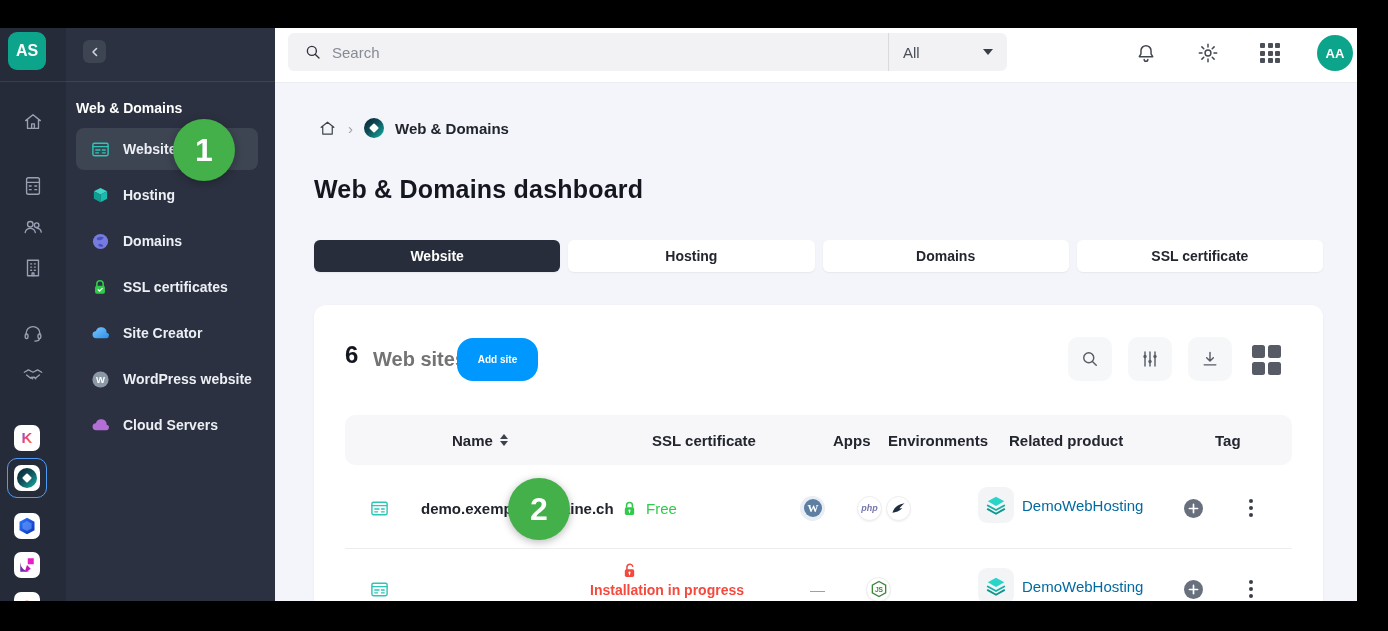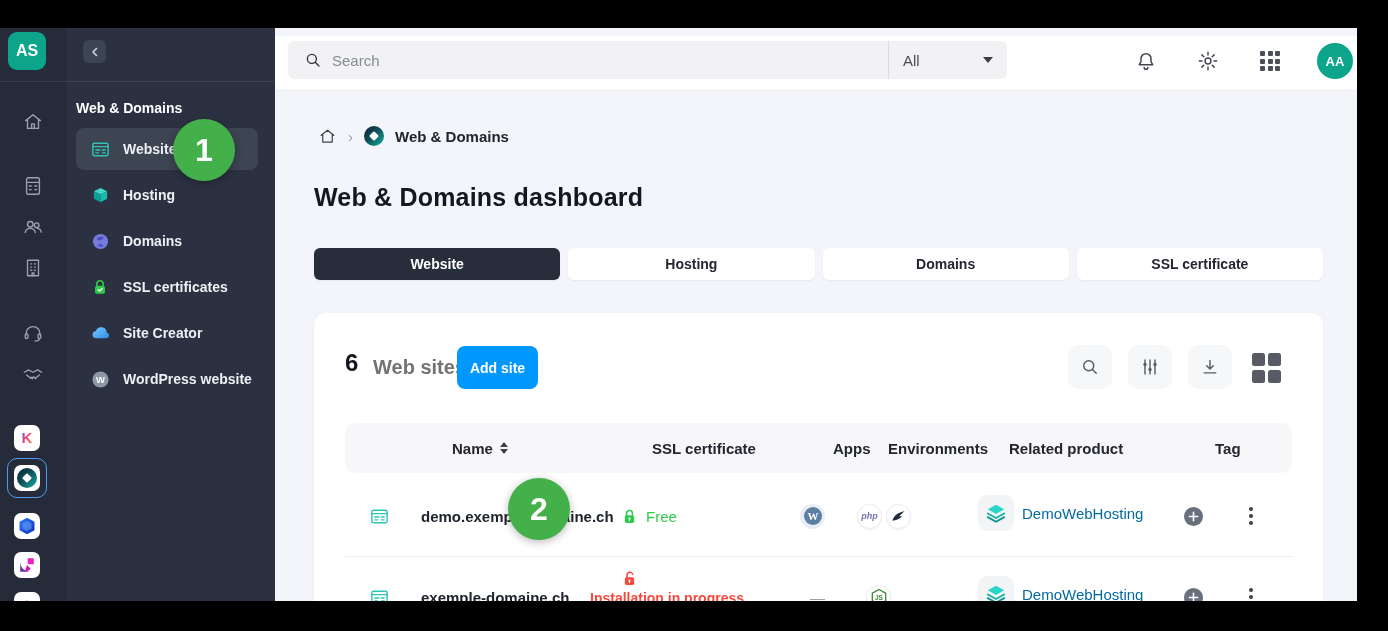--- a/index.html
+++ b/index.html
@@ -24,21 +24,21 @@
   .panel { position:absolute; left:66px; top:0; width:209px; height:100%; background:#2b3140; }
   .back-btn { position:absolute; left:17px; top:12px; width:23px; height:23px; border-radius:6px; background:#3d4452;
               color:#cfd4dd; font-size:13px; display:flex; align-items:center; justify-content:center; }
   .section-title { position:absolute; left:10px; top:72px; color:#ffffff; font-size:14px; font-weight:bold; }
   .menu-item { position:absolute; left:10px; width:182px; height:42px; border-radius:8px; display:flex; align-items:center;
                gap:13px; padding-left:14px; color:#eceff4; font-size:14px; font-weight:600; }
   .menu-item.active { background:#3d4452; }
   .mi-ico { width:20px; height:20px; display:flex; align-items:center; justify-content:center; flex:0 0 20px; }
 
   
-  .main { position:absolute; left:275px; top:8px; width:876px; height:100%; }
+  .main { position:absolute; left:275px; top:0; width:876px; height:100%; }
   .topbar { position:absolute; left:0; top:0; width:1082px; height:55px; background:#fff; border-bottom:1px solid #ecedf2; }
   .search { position:absolute; left:13px; top:5px; width:719px; height:38px; background:#f2f2f4; border-radius:6px;
             display:flex; align-items:center; }
   .search svg { margin-left:16px; flex:0 0 auto; }
   .search input { border:none; outline:none; background:transparent; font-family:"Liberation Sans",sans-serif;
                   font-size:15px; color:#30343c; margin-left:10px; flex:1; height:100%; }
   .search input::placeholder { color:#858b94; }
   .scope { position:absolute; right:0; top:0; width:119px; height:38px; border-left:1px solid #d9dadd;
            display:flex; align-items:center; justify-content:space-between; padding:0 14px; }
   .scope-label { font-size:15px; color:#4a4e57; }
@@ -60,22 +60,22 @@
 
   .tabs { position:absolute; left:39px; top:212px; width:1009px; display:flex; gap:8px; }
   .tab { flex:1; height:32px; border-radius:6px; background:#fff; color:#23262f; font-size:14px; font-weight:bold;
          display:flex; align-items:center; justify-content:center; box-shadow:0 1px 2px rgba(20,23,28,.06); }
   .tab.active { background:#272d3a; color:#fff; }
 
   .card { position:absolute; left:39px; top:277px; width:1009px; height:296px; background:#fff;
           border-radius:12px 12px 0 0; box-shadow:0 1px 3px rgba(20,23,28,.05); overflow:hidden; }
   .ws-count { position:absolute; left:31px; top:36px; font-size:24px; font-weight:bold; color:#14171f; }
   .ws-count-label { position:absolute; left:59px; top:43px; font-size:20px; font-weight:bold; color:#737373; }
-  .add-btn { position:absolute; left:143px; top:33px; width:81px; height:43px; background:#0098ff; border:none; border-radius:8px;
-             color:#fff; font-family:"Liberation Sans",sans-serif; font-size:14px; font-weight:bold;
+  .add-btn { position:absolute; left:143px; top:33px; width:81px; height:43px; background:#0098ff; border:none; border-radius:16px;
+             color:#fff; font-family:"Liberation Sans",sans-serif; font-size:10px; font-weight:bold;
              display:flex; align-items:center; justify-content:center; }
   .tool-btn { position:absolute; top:32px; width:44px; height:44px; border-radius:10px; background:#f6f7f8;
               display:flex; align-items:center; justify-content:center; }
   .tool-btn svg { stroke:#565b66; fill:none; stroke-width:1.7; stroke-linecap:round; stroke-linejoin:round; }
   .grid-view { position:absolute; left:938px; top:40px; width:30px; height:30px; display:grid;
                grid-template-columns:repeat(2,13px); grid-gap:3px; }
   .grid-view span { width:13px; height:13px; background:#565b66; border-radius:2.5px; }
 
   .thead { position:absolute; left:31px; top:110px; width:947px; height:50px; background:#f7f7f9; border-radius:10px; }
   .th { position:absolute; top:0; height:50px; display:flex; align-items:center; gap:7px;
@@ -259,20 +259,28 @@
       </div>
       <div class="menu-item" style="top:330px">
         <span class="mi-ico">
           <svg width="19" height="19" viewBox="0 0 20 20">
               <circle cx="10" cy="10" r="8.5" fill="#8c98a6"></circle>
               <text x="10" y="13.5" text-anchor="middle" font-family="Liberation Sans, sans-serif" font-size="10" font-weight="bold" fill="#fff">W</text>
             </svg>
         </span>
         <span>WordPress website</span>
       </div>
+      <div class="menu-item" style="top:376px">
+        <span class="mi-ico">
+          <svg width="19" height="19" viewBox="0 0 24 24">
+              <path d="M6.5 18a4.5 4.5 0 0 1-.36-8.99A7 7 0 0 1 19.8 11.1 3.5 3.5 0 0 1 18.5 18z" fill="#b46fd6"></path>
+            </svg>
+        </span>
+        <span>Cloud Servers</span>
+      </div>
     </div>
     <div class="sidebar-divider"></div>
 
     <div class="main">
       <div class="topbar">
         <div class="search">
           <svg width="18" height="18" viewBox="0 0 24 24">
               <circle cx="10.5" cy="10.5" r="6" stroke="#30343c" stroke-width="1.8" fill="none"></circle>
               <path d="M15.2 15.2 20 20" stroke="#30343c" stroke-width="1.8" stroke-linecap="round"></path>
             </svg>
@@ -440,23 +448,20 @@
         </div>
         <div class="row-sep"></div>
 
         <div class="trow" style="top:244px;height:52px">
           <div class="cell" style="left:25px;top:18px">
             <svg width="19" height="19" viewBox="0 0 20 20">
                 <rect x="2" y="3.5" width="16" height="13" rx="1.5" stroke="#2ec4b6" stroke-width="1.5" fill="none"></rect>
                 <path d="M2 7h16M5 10.5h4.5M5 13.5h3M12 10.5h3M12 13.5h3" stroke="#2ec4b6" stroke-width="1.4" stroke-linecap="round"></path>
               </svg>
           </div>
-          <div class="cell" style="left:76px;top:18px">
-            <span class="site-name">exemple-domaine.ch</span>
-          </div>
           <div class="cell" style="left:276px;top:-1px">
             <svg width="17" height="17" viewBox="0 0 20 20">
                 <path d="M7 9V6a3.5 3.5 0 0 1 6.8-1" stroke="#f4493c" stroke-width="1.8" fill="none" stroke-linecap="round"></path>
                 <rect x="4.5" y="8.5" width="11" height="9" rx="2" fill="#f4493c"></rect>
                 <circle cx="10" cy="12.5" r="1.3" fill="#fff"></circle>
                 <rect x="9.4" y="13" width="1.2" height="2.5" fill="#fff"></rect>
               </svg>
           </div>
           <div class="ssl-err-txt">Installation in progress</div>
           <div class="cell" style="left:465px;top:18px">

